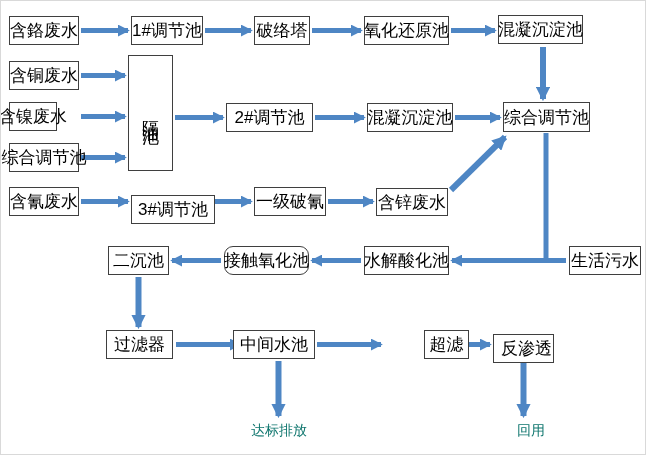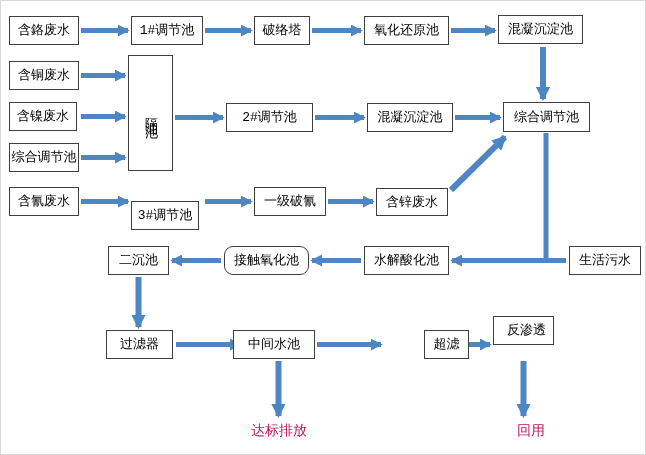--- a/index.html
+++ b/index.html
@@ -18,35 +18,34 @@
   #arrow-layer {
     position: absolute; left: 0; top: 0;
     width: 646px; height: 455px;
     pointer-events: none;
   }
   .node {
     position: absolute;
     display: flex; align-items: center; justify-content: center;
     background: #ffffff;
     border: 1.5px solid #3f3f3f;
-    font-size: 13px; line-height: 1;
+    font-size: 17px; line-height: 1;
     color: #000000;
     white-space: nowrap;
     z-index: 2;
-    font-family: Liberation Mono, monospace;
   }
   .node.vertical {
     writing-mode: vertical-rl;
     text-orientation: upright;
     letter-spacing: 4px;
     white-space: normal;
   }
   .plain-label {
     position: absolute;
-    font-size: 14px; color: #be185d;
+    font-size: 14px; color: #0f766e;
     text-align: center;
     white-space: nowrap;
     z-index: 2;
   }
 </style>
 </head>
 <body>
 
 <div id="canvas">
 
@@ -94,38 +93,38 @@
   </svg>
 
   <div class="node" style="left:8px; top:15px; width:70px; height:29px;">含鉻废水</div>
   <div class="node" style="left:130px; top:15px; width:72px; height:29px;">1#调节池</div>
   <div class="node" style="left:253px; top:15px; width:56px; height:29px;">破络塔</div>
   <div class="node" style="left:363px; top:15px; width:85px; height:29px;">氧化还原池</div>
   <div class="node" style="left:497px; top:14px; width:85px; height:29px;">混凝沉淀池</div>
 
   <div class="node" style="left:8px; top:60px; width:70px; height:29px;">含铜废水</div>
   <div class="node vertical" style="left:127px; top:54px; width:45px; height:116px;">隔油池</div>
-  <div class="node" style="left:8px; top:101px; width:68px; height:29px;">含镍废水</div>
+  <div class="node" style="left:8px; top:101px; width:48px; height:29px;">含镍废水</div>
   <div class="node" style="left:8px; top:142px; width:70px; height:29px;">综合调节池</div>
 
   <div class="node" style="left:225px; top:102px; width:87px; height:29px;">2#调节池</div>
   <div class="node" style="left:366px; top:102px; width:86px; height:29px;">混凝沉淀池</div>
   <div class="node" style="left:502px; top:101px; width:87px; height:30px;">综合调节池</div>
 
   <div class="node" style="left:8px; top:186px; width:70px; height:29px;">含氰废水</div>
-  <div class="node" style="left:130px; top:200px; width:68px; height:29px;">3#调节池</div>
+  <div class="node" style="left:130px; top:194px; width:84px; height:29px;">3#调节池</div>
   <div class="node" style="left:253px; top:186px; width:72px; height:29px;">一级破氰</div>
   <div class="node" style="left:375px; top:187px; width:72px; height:28px;">含锌废水</div>
 
   <div class="node" style="left:107px; top:245px; width:61px; height:29px;">二沉池</div>
   <div class="node" style="left:223px; top:245px; width:85px; height:29px;border-radius:9px;">接触氧化池</div>
   <div class="node" style="left:568px; top:245px; width:72px; height:29px;">生活污水</div>
   <div class="node" style="left:363px; top:245px; width:85px; height:29px;">水解酸化池</div>
 
   <div class="node" style="left:105px; top:329px; width:67px; height:29px;">过滤器</div>
   <div class="node" style="left:232px; top:329px; width:82px; height:29px;">中间水池</div>
   <div class="node" style="left:383px; top:329px; width:45px; height:29px;margin-left:40px;">超滤</div>
-  <div class="node" style="left:492px; top:315px; width:61px; height:29px;padding-left:6px;">反渗透</div>
+  <div class="node" style="left:492px; top:333px; width:61px; height:29px;padding-left:6px;">反渗透</div>
 
   <div class="plain-label" style="left:249px; top:421px; width:58px;">达标排放</div>
   <div class="plain-label" style="left:508px; top:421px; width:44px;">回用</div>
 
 </div>
 
 </body></html>

